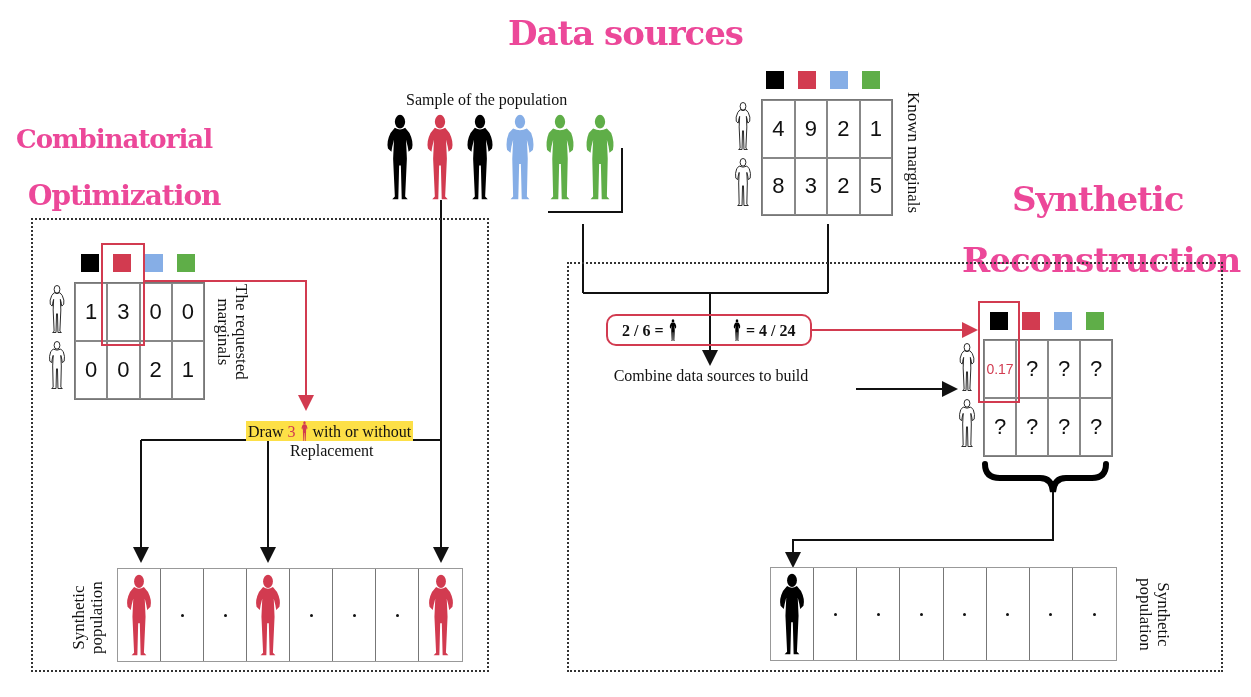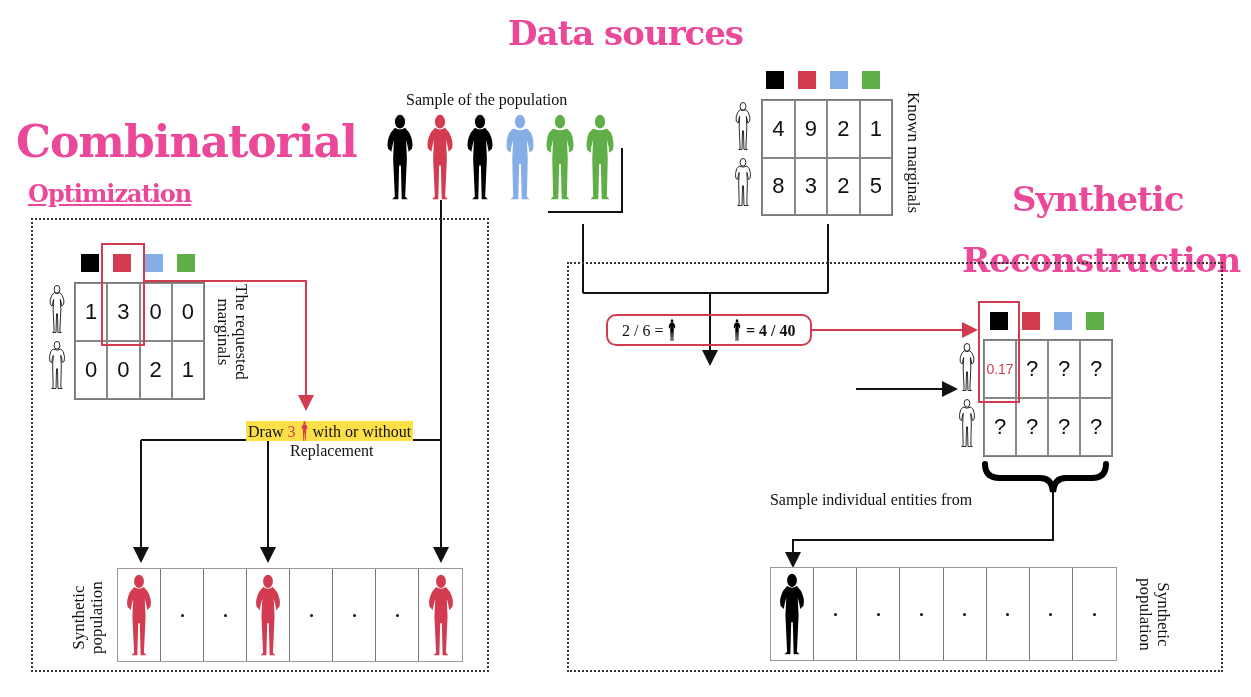--- a/index.html
+++ b/index.html
@@ -1,21 +1,21 @@
 <!DOCTYPE html>
 <html><head>
 <meta charset="utf-8">
 <style>
   html, body { margin:0; padding:0; background:#ffffff; }
   body { width:1251px; height:697px; position:relative; overflow:hidden; font-family:"DejaVu Serif", serif; color:#111; }
   .abs { position:absolute; }
   .title { font-family:"DejaVu Serif", serif; font-weight:bold; color:#ec4899; letter-spacing:-1px; line-height:1; }
   .t-data { left:508px; top:16px; font-size:34px; }
-  .t-comb { left:16px; top:120px; font-size:44px; }
-  .t-opt  { left:28px; top:182px; font-size:24px;text-decoration:underline; }
+  .t-comb { left:16px; top:126px; font-size:26px; }
+  .t-opt  { left:28px; top:182px; font-size:28px; }
   .t-syn  { left:1012px; top:182px; font-size:34px; }
   .t-rec  { left:962px; top:243px; font-size:34px; }
   .serif-text { font-family:"Liberation Serif", serif; font-size:16px; color:#111; }
   .dashed-box { border:2px dotted #333; box-sizing:border-box; }
   .grid { position:absolute; display:grid; border:1px solid #777; background:#fff; }
   .grid .cell { border:1px solid #888; display:flex; align-items:center; justify-content:center; font-family:"Liberation Sans", sans-serif; font-size:22px; color:#111; box-sizing:border-box; }
   .swatch { position:absolute; width:18px; height:18px; }
   .vlabel { position:absolute; font-family:"Liberation Serif", serif; font-size:17px; color:#111; transform-origin:left top; white-space:nowrap; line-height:1.05; text-align:center; }
   .pop-strip { position:absolute; display:flex; border:1px solid #999; }
   .pop-strip .pcell { border-right:1px solid #777; display:flex; align-items:center; justify-content:center; box-sizing:border-box; }
@@ -197,34 +197,35 @@
       <div class="dot"></div>
     </div>
     <div class="pcell" style="width: 43px; height: 100%;">
       <svg width="34" height="82">
         <use href="#woman" fill="#d23b50"></use>
       </svg>
     </div>
   </div>
 
 <div class="abs" style="left:606px; top:314px; width:206px; height:32px; border:2px solid #d23b50; border-radius:10px; background:#fff; box-sizing:border-box;"></div>
-<div class="abs serif-text" style="left:622px; top:319px; font-weight:normal;">
+<div class="abs serif-text" style="left:622px; top:319px; font-weight:bold;">
   <span>2 / 6 =</span>
   <svg width="10" height="22" style="vertical-align:-5px;">
       <use href="#woman" fill="#000"></use>
     </svg>
 </div>
 <div class="abs" style="left:709px; top:316px; width:2px; height:28px; background:#111;"></div>
 <div class="abs serif-text" style="left:732px; top:319px; font-weight:bold;">
   <svg width="10" height="22" style="vertical-align:-5px;">
       <use href="#woman" fill="#000"></use>
     </svg>
-  <span>= 4 / 40</span>
+  <span>= 4 / 24</span>
 </div>
 <div class="abs serif-text" style="left:588px; top:366px; width:246px; text-align:center; line-height:1.25;">
+  <div>Combine data sources to build</div>
 </div>
 
 <div class="abs" id="est-swatches" style="left:990px; top:312px;">
     <div class="swatch" style="left: 0px; background: rgb(0, 0, 0);"></div>
     <div class="swatch" style="left: 32px; background: rgb(210, 59, 80);"></div>
     <div class="swatch" style="left: 64px; background: rgb(134, 174, 230);"></div>
     <div class="swatch" style="left: 96px; background: rgb(95, 174, 72);"></div>
   </div>
 <div class="grid" id="est-grid" style="left:983px; top:339px; width:128px; height:116px; grid-template-columns:repeat(4,1fr); grid-template-rows:repeat(2,1fr);">
     <div class="cell" style="color: rgb(210, 59, 80); font-size: 14px;">0.17</div>
@@ -238,21 +239,20 @@
   </div>
 <div class="redbox" style="left:978px; top:301px; width:42px; height:102px;"></div>
 <svg class="abs" style="left:957px; top:343px;" width="20" height="48">
     <use href="#woman" fill="#fff" stroke="#222" stroke-width="2"></use>
   </svg>
 <svg class="abs" style="left:957px; top:399px;" width="20" height="48">
     <use href="#man" fill="#fff" stroke="#222" stroke-width="2"></use>
   </svg>
 
 <div class="abs serif-text" style="left:748px; top:490px; width:246px; text-align:center; line-height:1.25;">
-  <div>Sample individual entities from</div>
 </div>
 
 <div class="pop-strip" id="pop-right" style="left:770px; top:567px; width:345px; height:92px;">
     <div class="pcell" style="width: 43.125px; height: 100%;">
       <svg width="34" height="82">
         <use href="#woman" fill="#000000"></use>
       </svg>
     </div>
     <div class="pcell" style="width: 43.125px; height: 100%;">
       <div class="dot"></div>

